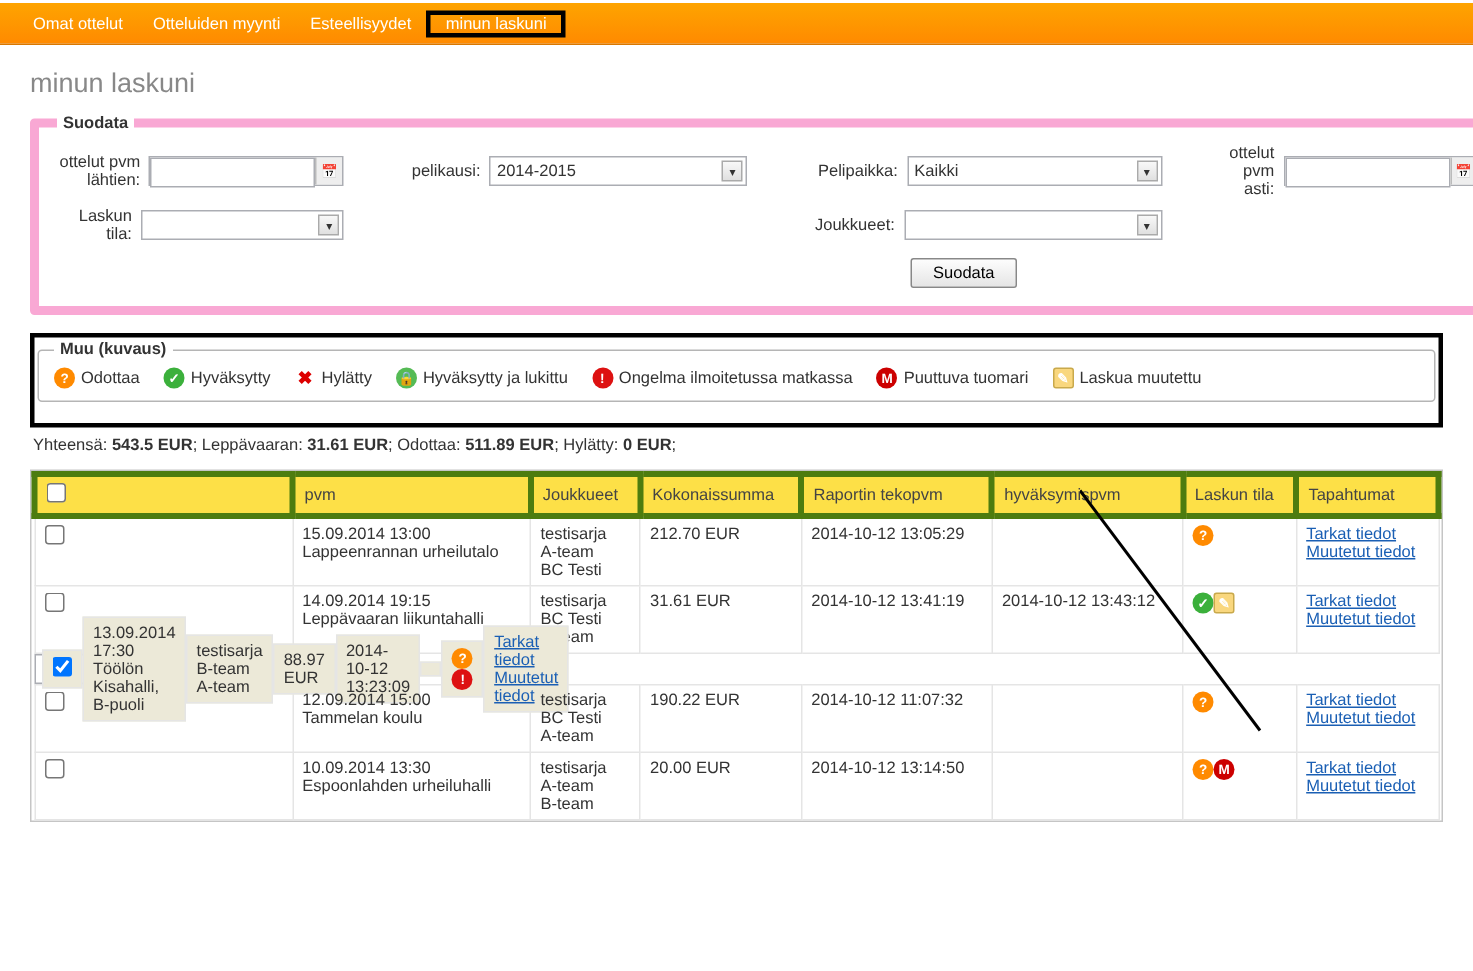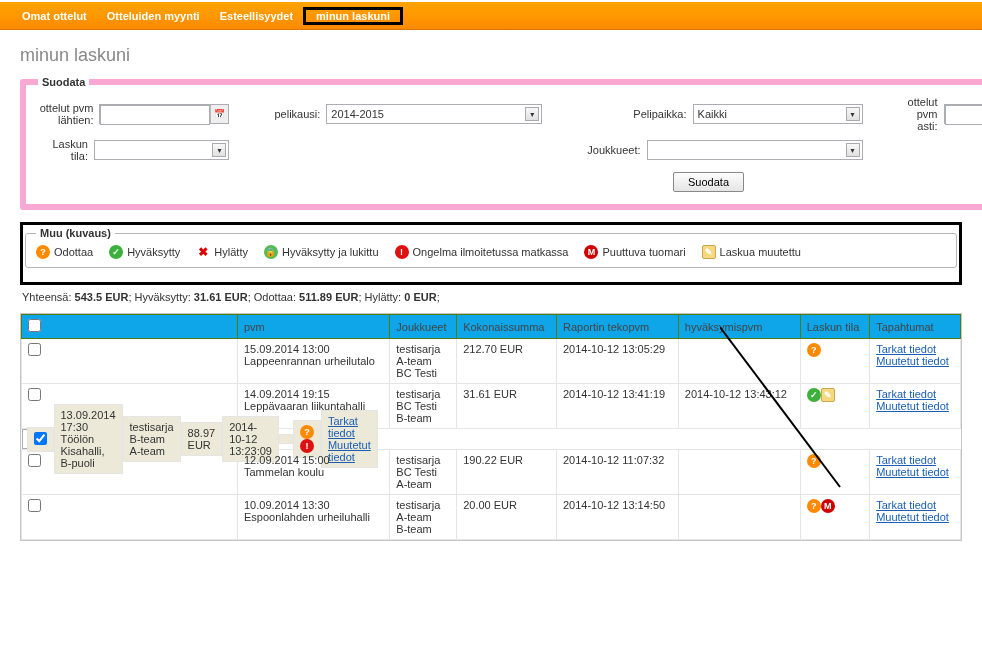--- a/index.html
+++ b/index.html
@@ -1,53 +1,53 @@
 <!DOCTYPE html>
 <html><head>
 <meta charset="utf-8">
 <style>
   * { box-sizing: border-box; margin: 0; padding: 0; font-family: Verdana, Arial, sans-serif; font-size: 11px; }
   body { background: #fff; color: #333; }
   .topbar { background: linear-gradient(#fea400 0%, #ff8a00 100%); height: 30px; display: flex; align-items: center; padding-left: 12px; border-top: 2px solid #fff; border-bottom: 1px solid #d97700; }
-  .topbar a { color: #fff; font-weight: bold; text-decoration: none; padding: 6px 10px; }
+  .topbar a { color: #fff; font-weight: normal; text-decoration: none; padding: 6px 10px; }
   .topbar .tab-wrap { display: inline-block; }
   .topbar .tab-wrap.highlight { border: 3px solid #000; }
   .page { padding: 15px 20px 10px 20px; }
   h2.title { font-size: 18px; color: #888; font-weight: normal; margin-bottom: 10px; }
   fieldset { border: 6px solid #f9a8d4; border-radius: 3px; padding: 8px 12px 12px 12px; margin-bottom: 12px; }
   legend { padding: 0 4px; color: #333; font-weight: bold; }
   .filters { display: grid; grid-template-columns: 1fr 1fr 1fr 1fr 1fr; gap: 6px 45px; }
   .frow { display: flex; align-items: center; justify-content: flex-end; gap: 6px; }
   .frow label { color: #333; text-align: right; }
   .frow input[type=text] { width: 110px; height: 20px; border: 1px solid #abadb3; background: #fff; }
   .dpick { display: inline-flex; border: 1px solid #abadb3; height: 20px; }
   .dpick input { border: none; width: 96px; height: 18px; padding: 0 2px; }
   .dpick .cal { width: 18px; background: #eee; border-left: 1px solid #bbb; display:flex; align-items:center; justify-content:center; font-size:9px; }
-  .sel { width: 216px; height: 20px; border: 1px solid #abadb3; background: #fff; display: inline-flex; align-items:center; justify-content:space-between; padding: 0 2px 0 4px; }
+  .sel { width: 172px; height: 20px; border: 1px solid #abadb3; background: #fff; display: inline-flex; align-items:center; justify-content:space-between; padding: 0 2px 0 4px; }
   .sel .arr { width: 14px; height: 14px; background: linear-gradient(#f8f8f8,#e0e0e0); border:1px solid #aaa; display:flex; align-items:center; justify-content:center; font-size:8px; }
   .btn { border: 1px solid #888; background: linear-gradient(#fdfdfd,#e5e5e5); padding: 3px 14px; border-radius: 2px; cursor: pointer; }
   .center { text-align: center; margin-top: 10px; }
   .kuvaus-box { border: 3px solid #000; padding: 2px; margin-bottom: 6px; }
   .kuvaus-fs { border: 1px solid #b5b5b5; border-radius: 3px; padding: 6px 10px 8px 10px; }
   .kuvaus-row { display:flex; gap: 16px; align-items:center; flex-wrap:wrap; }
   .kuvaus-row span.item { display:inline-flex; align-items:center; gap:4px; }
   .ic { width:14px; height:14px; border-radius:50%; display:inline-flex; align-items:center; justify-content:center; font-size:9px; color:#fff; font-weight:bold; }
   .ic.wait { background:#ff8a00; }
   .ic.ok   { background:#3bb03b; }
   .ic.rej  { background:none; color:#d00; font-size:12px; font-weight:bold; }
   .ic.lock { background:#5b5; color:#fff; }
   .ic.err  { background:#d11; }
   .ic.miss { background:#c00; }
   .ic.edit { background:#f9d77e; border:1px solid #c9a94b; border-radius:2px; }
   .summary { color:#333; margin: 4px 0 10px 2px; }
   .summary b { font-weight:bold; }
   .vie-bar { display:flex; align-items:center; gap:6px; padding:4px 6px; }
   .vie-bar .xls { width:14px; height:14px; background:#2a8a2a; display:inline-block; }
   table.data { width: 100%; border-collapse: collapse; }
-  table.data th { background:#0ea5e9; border:1px solid #4d7c0f; text-align:left; padding:4px 6px; color:#444; font-weight:normal; }
+  table.data th { background:#fde047; border:4px solid #4d7c0f; text-align:left; padding:4px 6px; color:#444; font-weight:normal; }
   table.data td { border:1px solid #e5e5e5; padding:4px 6px; vertical-align:top; color:#333; }
   table.data tr.sel td { background:#ece9d8; }
   .tlink { color:#1a5fb4; text-decoration:underline; cursor:pointer; display:block; }
   .status-cell { text-align:left; }
   .diag { position:absolute; left:720px; top:282px; width:200px; height:180px; pointer-events:none; }
 </style>
 </head>
 <body>
 
 <div class="topbar">
@@ -157,21 +157,21 @@
       </div>
     </fieldset>
   </div>
 
   <svg class="diag">
       <line x1="0" y1="15" x2="120" y2="175" stroke="#000" stroke-width="2"></line>
     </svg>
 
   <div class="summary">
     <span>Yhteensä:</span> <b>543.5 EUR</b>;
-    <span>Hyväksytty:</span> <b>31.61 EUR</b>;
+    <span>Leppävaaran:</span> <b>31.61 EUR</b>;
     <span>Odottaa:</span> <b>511.89 EUR</b>;
     <span>Hylätty:</span> <b>0 EUR</b>;
   </div>
 
   <div style="border:1px solid #c5c5c5;">
     <table class="data">
       <thead>
         <tr>
           <th style="width:28px;"><input type="checkbox" style=""></th>
           <th>pvm</th>

